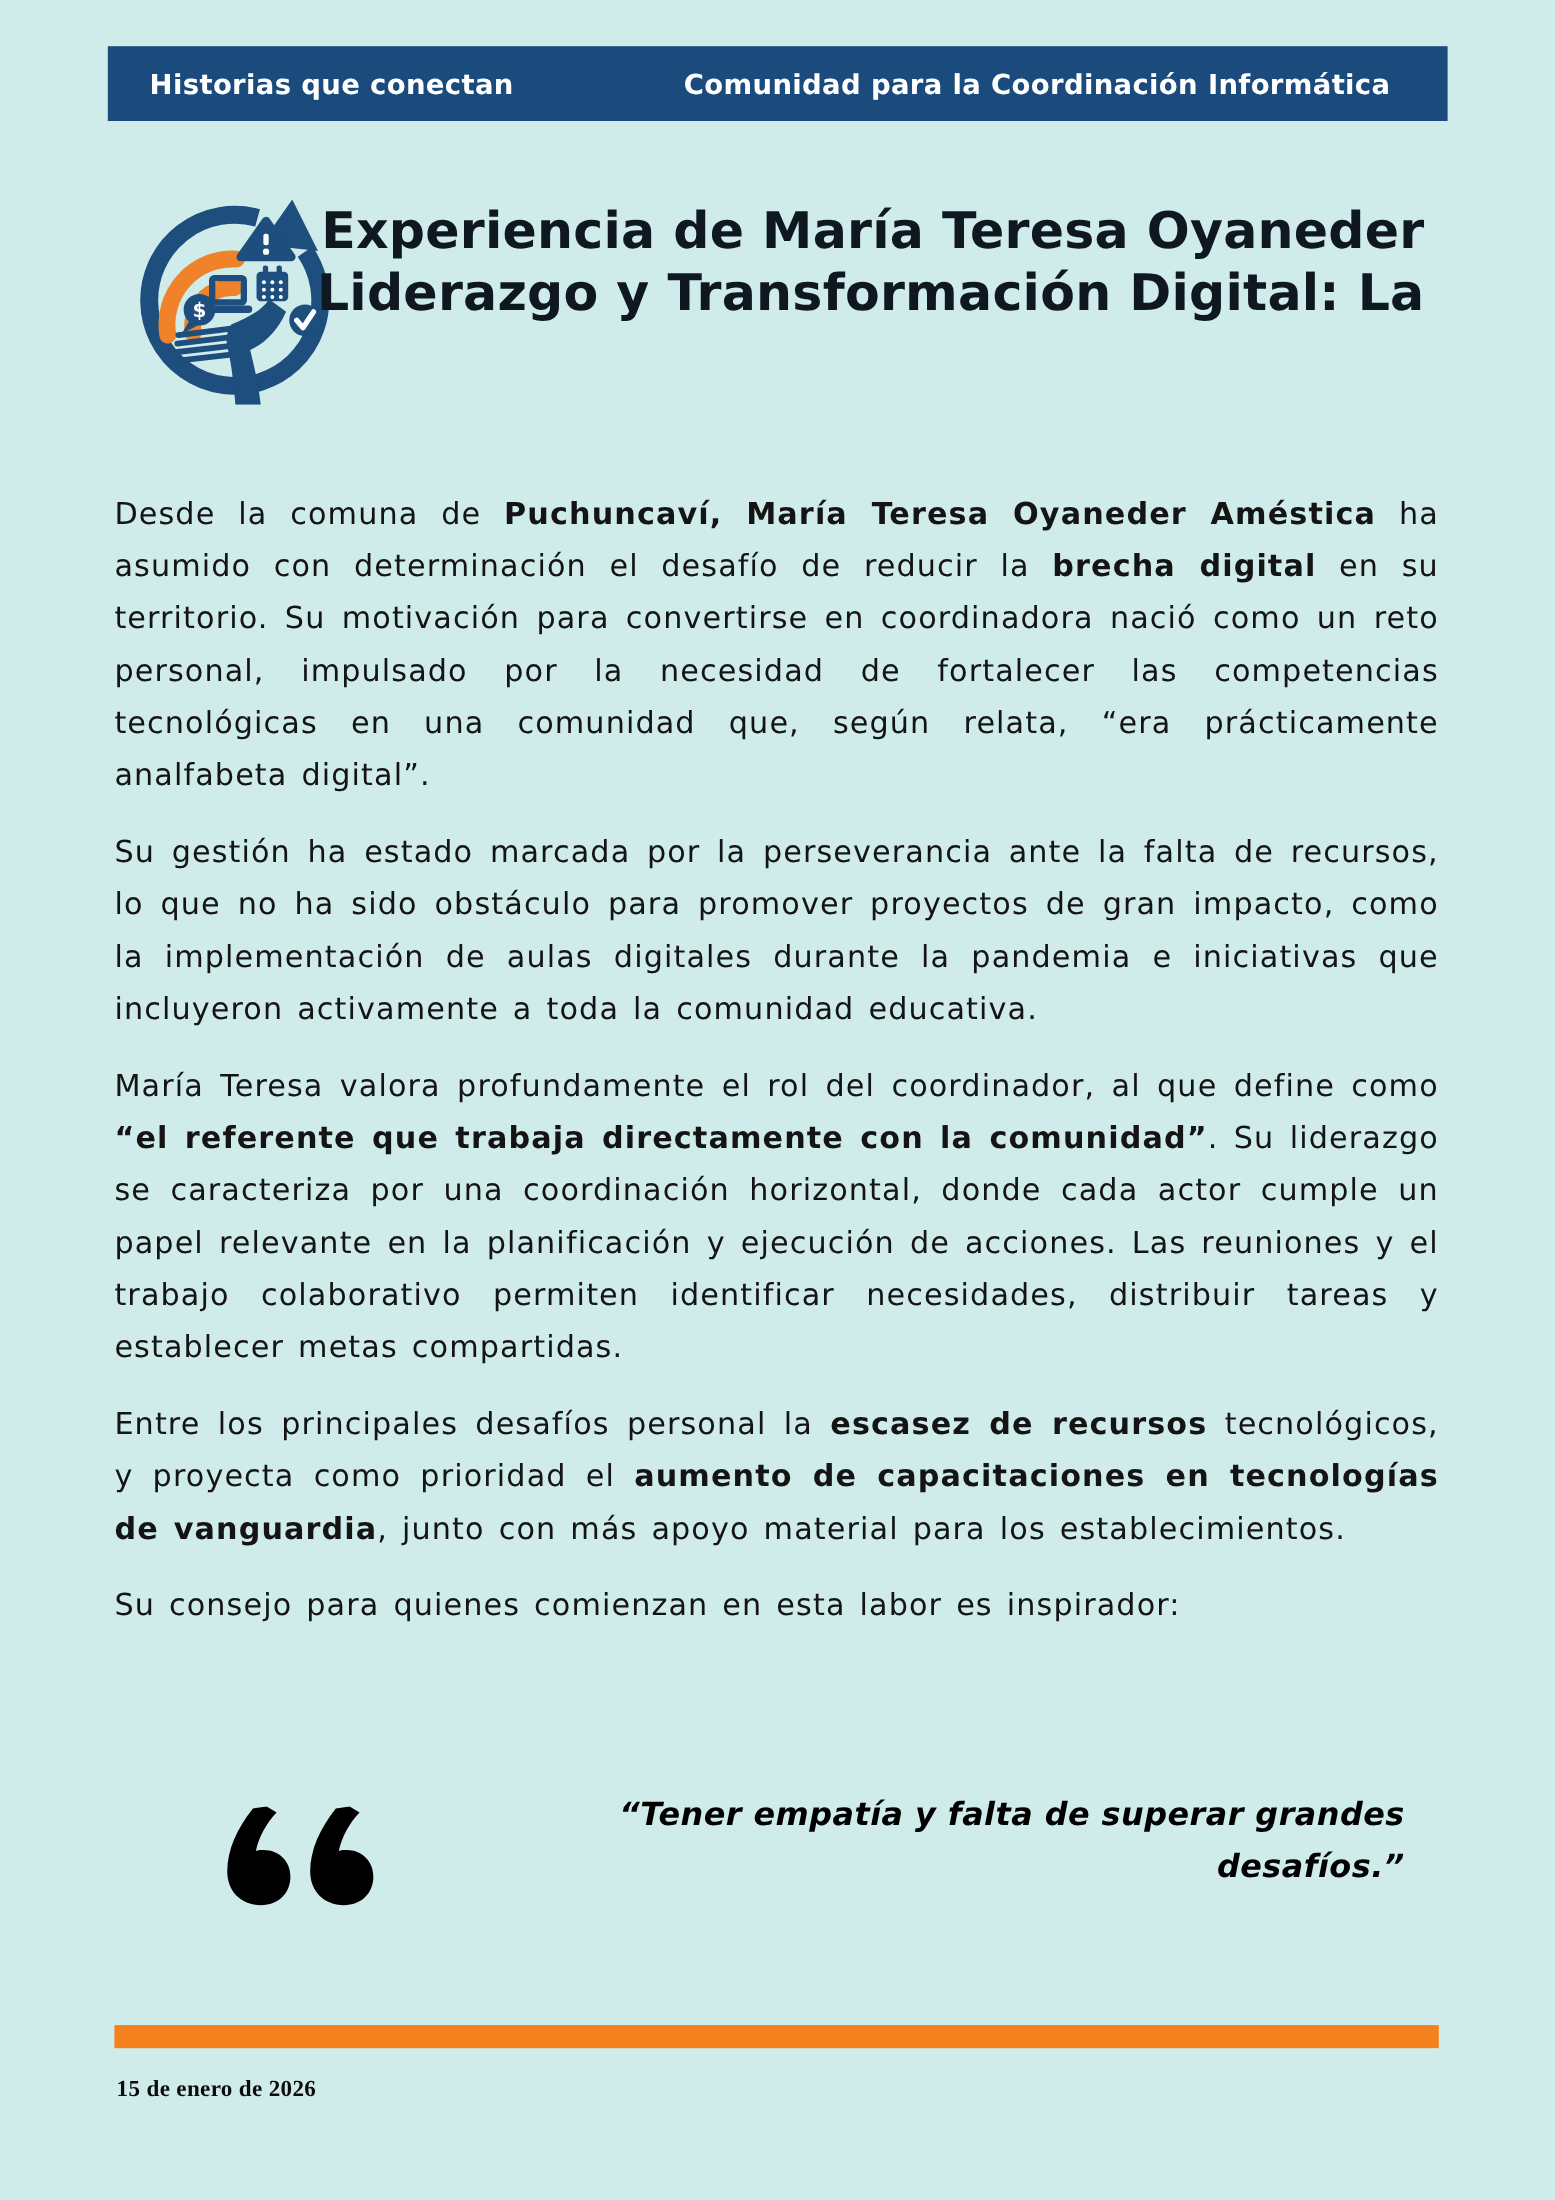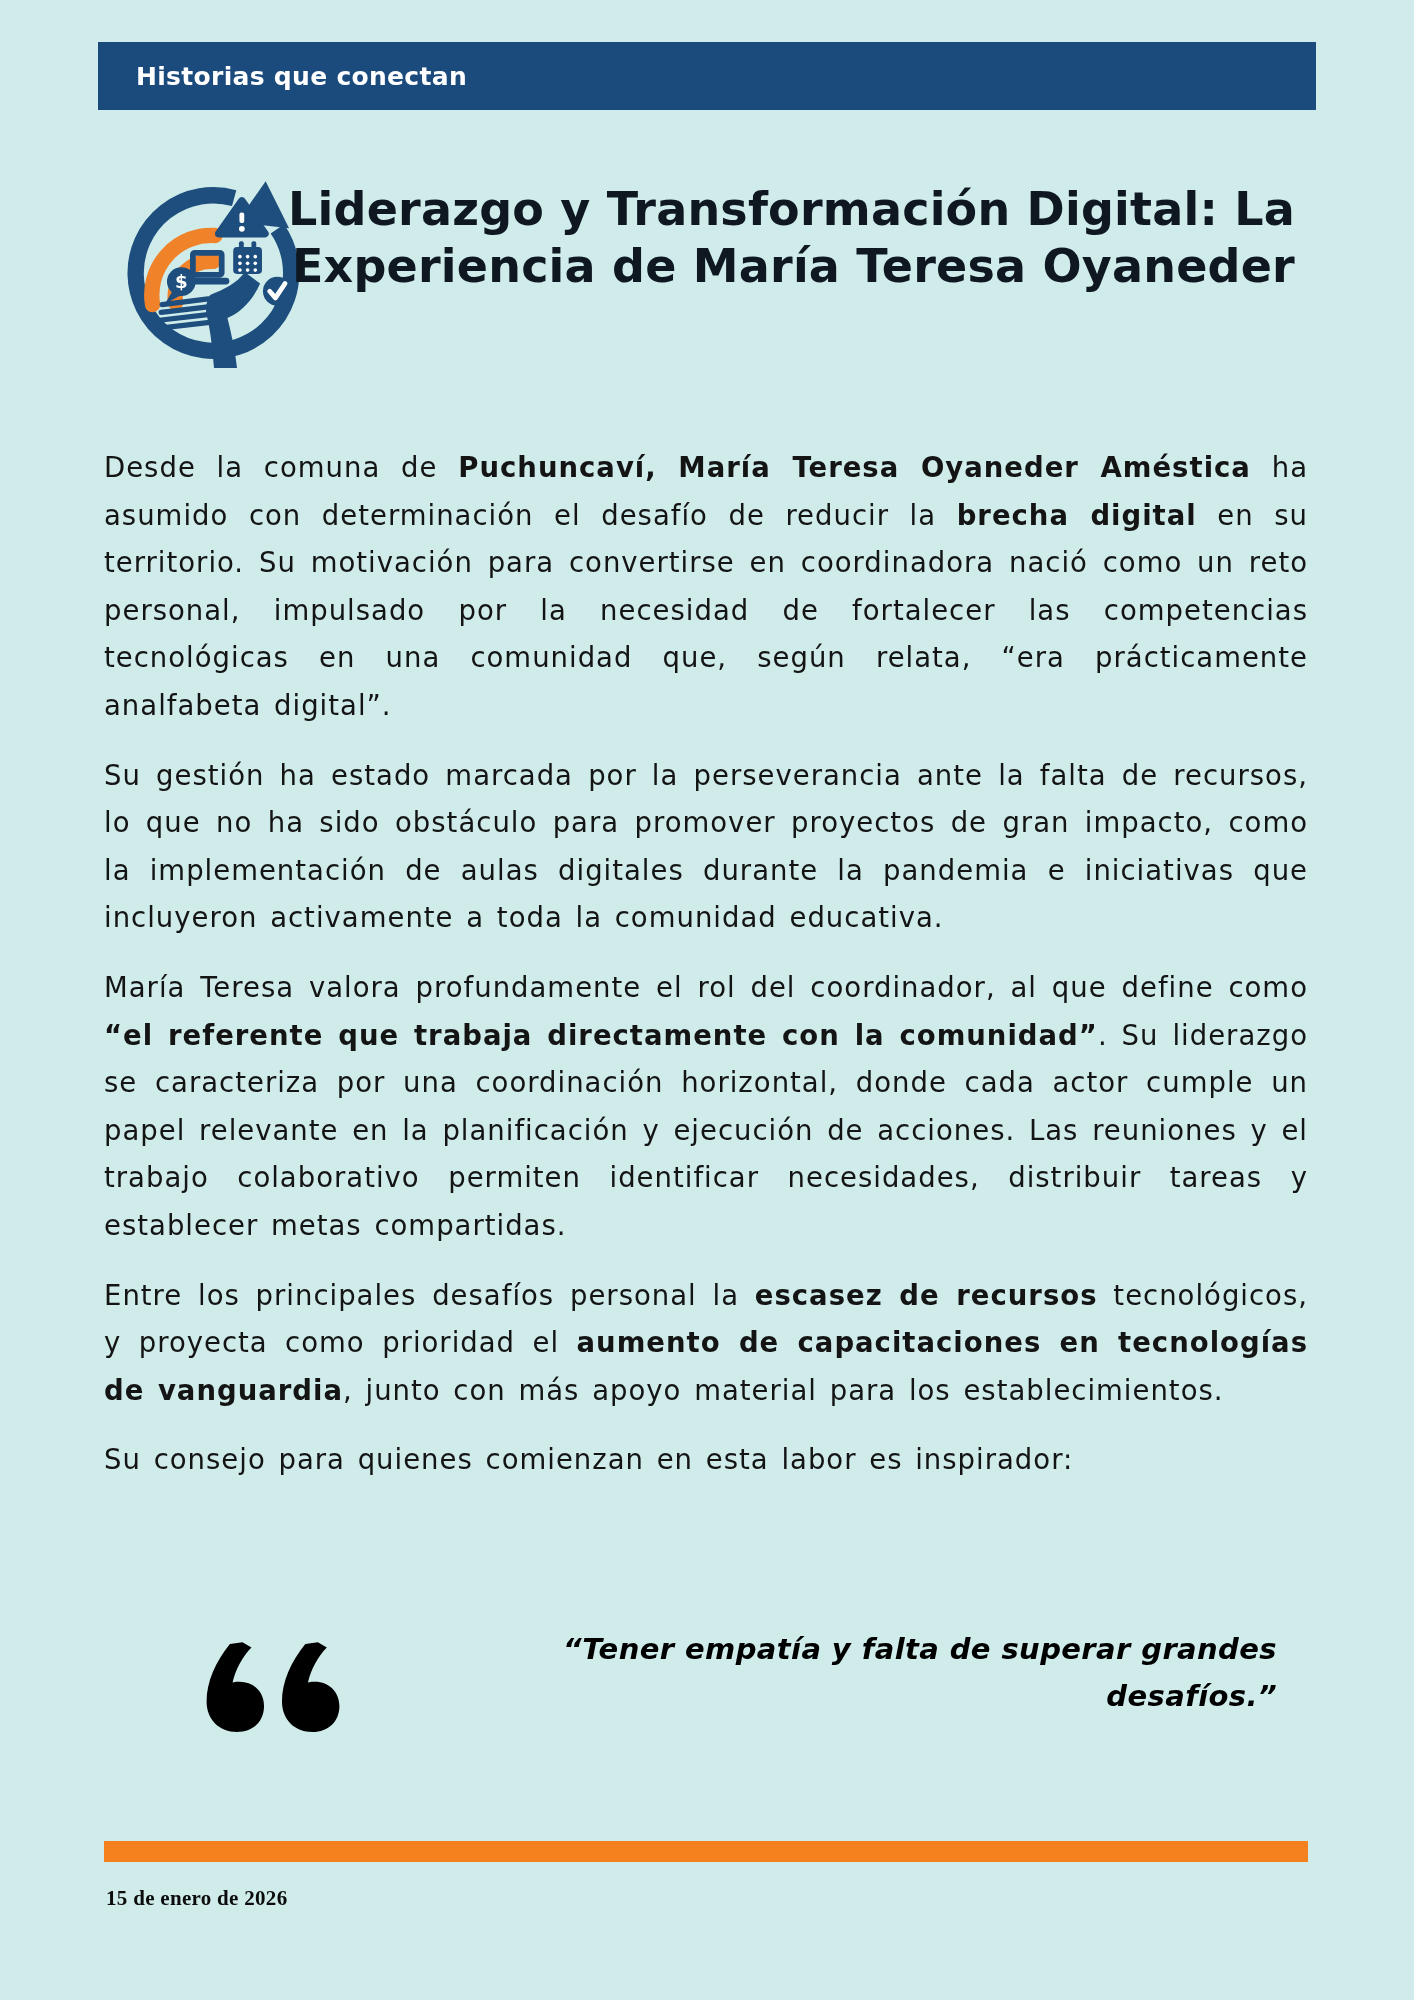--- a/index.html
+++ b/index.html
@@ -49,20 +49,21 @@
     font-size:21px;font-weight:bold;color:#0c0c0c;letter-spacing:.3px;font-family:Liberation Serif, serif;
   }
 </style>
 </head>
 <body>
 
 <div class="page">
 
   <header class="topbar">
     <span>Historias que conectan</span>
+    <span>Comunidad para la Coordinación Informática</span>
   </header>
 
   <div class="logo">
     <svg viewBox="0 0 200 200" width="192" height="192">
 
       <g>
         <path d="M166 55 A 81 81 0 1 1 121 23" fill="none" stroke="#1d4e7e" stroke-width="17"></path>
         <polygon points="-16,-26 -16,26 32,0" transform="translate(152,36) rotate(35)" fill="#1d4e7e"></polygon>
       </g>
 
@@ -117,22 +118,22 @@
           <line x1="45" y1="150" x2="98" y2="144"></line>
           <line x1="48" y1="158" x2="100" y2="152"></line>
         </g>
         <path fill="#1d4e7e" d="M96 124 C110 118 124 112 132 100 L148 112 C140 130 128 142 114 148
              C118 164 122 182 124 200 L100 200 C98 174 95 154 92 144 C91 136 93 128 96 124 Z"></path>
       </g>
     </svg>
   </div>
 
   <h1 class="title">
+    <div class="tline">Experiencia de María Teresa Oyaneder</div>
     <div class="tline">Liderazgo y Transformación Digital: La</div>
-    <div class="tline">Experiencia de María Teresa Oyaneder</div>
   </h1>
 
   <main class="article">
       <p class="para"><span>Desde la comuna de </span><b>Puchuncaví, María Teresa Oyaneder Améstica</b><span> ha asumido con determinación el desafío de reducir la </span><b>brecha digital</b><span> en su territorio. Su motivación para convertirse en coordinadora nació como un reto personal, impulsado por la necesidad de fortalecer las competencias tecnológicas en una comunidad que, según relata, “era prácticamente analfabeta digital”.</span></p>
       <p class="para"><span>Su gestión ha estado marcada por la perseverancia ante la falta de recursos, lo que no ha sido obstáculo para promover proyectos de gran impacto, como la implementación de aulas digitales durante la pandemia e iniciativas que incluyeron activamente a toda la comunidad educativa.</span></p>
       <p class="para"><span>María Teresa valora profundamente el rol del coordinador, al que define como </span><b>“el referente que trabaja directamente con la comunidad”</b><span>. Su liderazgo se caracteriza por una coordinación horizontal, donde cada actor cumple un papel relevante en la planificación y ejecución de acciones. Las reuniones y el trabajo colaborativo permiten identificar necesidades, distribuir tareas y establecer metas compartidas.</span></p>
       <p class="para"><span>Entre los principales desafíos personal la </span><b>escasez de recursos</b><span> tecnológicos, y proyecta como prioridad el </span><b>aumento de capacitaciones en tecnologías de vanguardia</b><span>, junto con más apoyo material para los establecimientos.</span></p>
       <p class="para left"><span>Su consejo para quienes comienzan en esta labor es inspirador:</span></p>
     </main>
 

